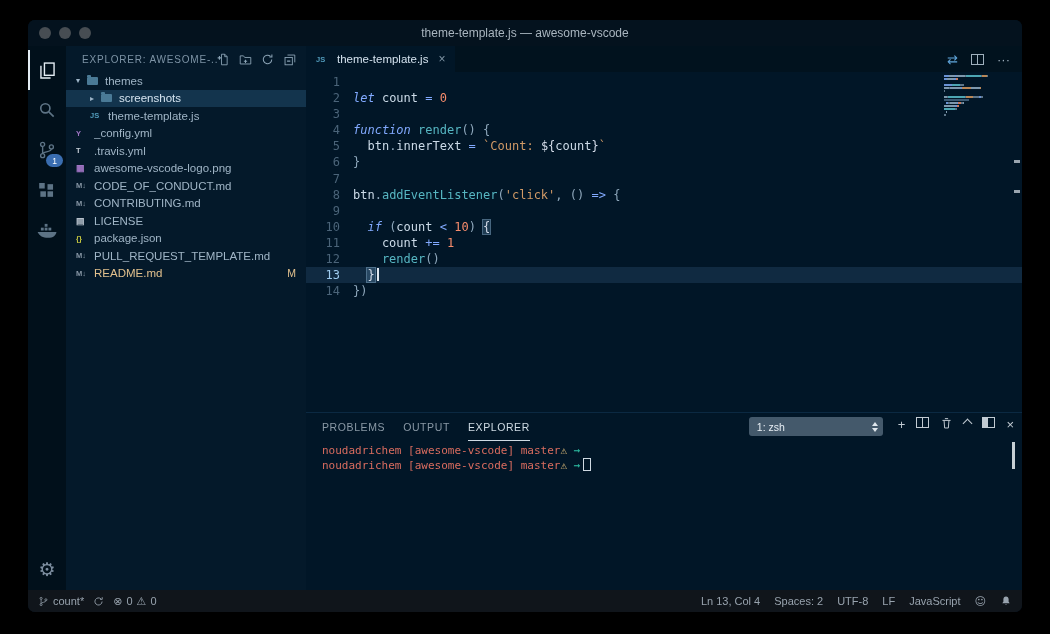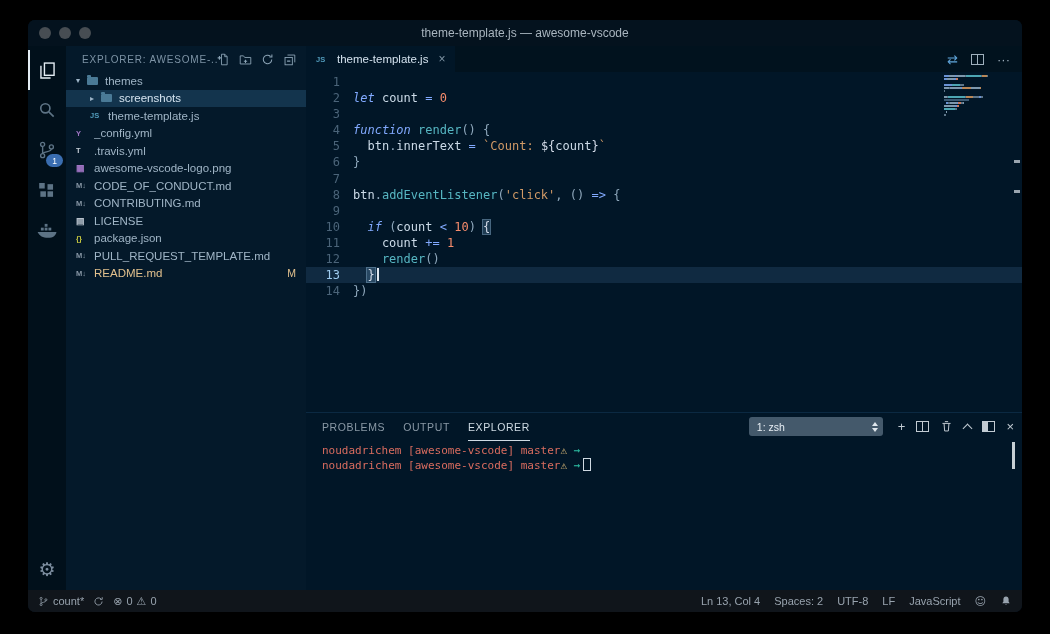--- a/index.html
+++ b/index.html
@@ -69,21 +69,21 @@
   .editor-caret{display:inline-block;width:2px;height:13px;background:#e0e8f0;vertical-align:-2px;margin-left:2px}
   .minimap{position:absolute;top:3px;right:16px;width:62px}
   .mm-line{height:2px;margin-bottom:1px;display:flex}
   .mm-seg{height:2px}
   .ruler-mark{position:absolute;right:2px;width:6px;height:3px;background:#cdd6dd;opacity:.75}
   
   .panel{height:177px;border-top:1px solid #0b2942;display:flex;flex-direction:column;flex:0 0 auto}
   .panel-header{height:27px;display:flex;align-items:center;padding:0 8px 0 16px;gap:36px;flex:0 0 auto}
   .panel-tab{font-size:10.5px;letter-spacing:.6px;color:#8a99a6;height:100%;display:flex;align-items:center;cursor:pointer;border-bottom:1px solid transparent}
   .panel-tab.active{color:#cfdbe4;border-bottom-color:#cfdbe4}
-  .panel-controls{margin-left:auto;display:flex;align-items:center;gap:11px;color:#c2cbd3;font-size:13px}
+  .panel-controls{margin-left:auto;display:flex;align-items:flex-start;gap:11px;color:#c2cbd3;font-size:13px}
   .panel-controls>span{cursor:pointer;display:flex;align-items:center}
   .shell-select{width:126px;height:19px;background:#44596b;border-radius:3px;display:flex;align-items:center;font-size:10.5px;
                 color:#e8eef4;padding-left:8px;margin-right:4px;cursor:pointer}
   .shell-arrows{margin-left:auto;display:flex;flex-direction:column;gap:2px;padding-right:5px}
   .tri-up{width:0;height:0;border-left:3px solid transparent;border-right:3px solid transparent;border-bottom:4px solid #dfe6ec}
   .tri-down{width:0;height:0;border-left:3px solid transparent;border-right:3px solid transparent;border-top:4px solid #dfe6ec}
   .terminal{flex:1;position:relative;padding:4px 0 0 16px;font-family:"DejaVu Sans Mono",monospace;font-size:11px;line-height:13.5px}
   .t-red{color:#d96c5f}.t-yellow{color:#e5c07b}.t-teal{color:#2ec3a6}
   .term-cursor{display:inline-block;width:6px;height:11px;border:1px solid #cfd9e2;margin-left:3px;vertical-align:-2px}
   .term-scroll{position:absolute;right:7px;top:2px;width:3px;height:27px;background:#dde3e8;opacity:.9}

